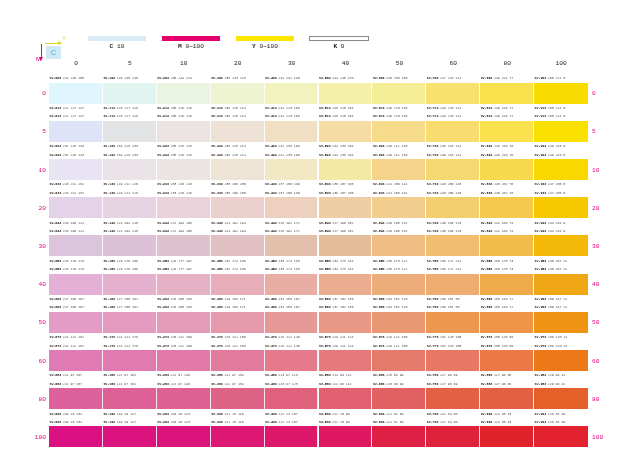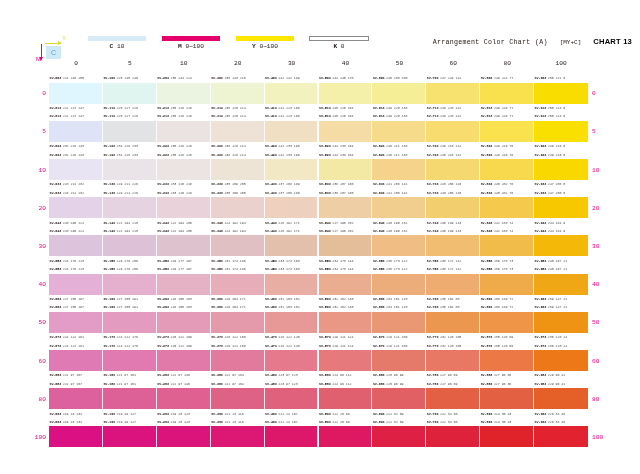--- a/index.html
+++ b/index.html
@@ -152,27 +152,20 @@
       <div class="legend-item">
         <div class="legend-bar" style="background: rgb(253, 230, 0);"></div>
         <div class="legend-text"><span class="ch">Y</span><span> 0~100</span></div>
       </div>
       <div class="legend-item">
         <div class="legend-bar k" style="background: rgb(255, 255, 255);"></div>
         <div class="legend-text"><span class="ch">K</span><span> 0</span></div>
       </div>
     </div>
 
-  <div class="title-row">
-    <span class="title-main">
-      <span>Arrangement Color Chart</span>&nbsp;<span>(A)</span>
-    </span>
-    <span class="title-mode">[MY+C]</span>
-    <span class="title-chart">CHART 13</span>
-  </div>
 
   <div id="ruler">
       <div class="tick" style="left: 0px;">0</div>
       <div class="tick" style="left: 53.9px;">5</div>
       <div class="tick" style="left: 107.8px;">10</div>
       <div class="tick" style="left: 161.7px;">20</div>
       <div class="tick" style="left: 215.6px;">30</div>
       <div class="tick" style="left: 269.5px;">40</div>
       <div class="tick" style="left: 323.4px;">50</div>
       <div class="tick" style="left: 377.3px;">60</div>

